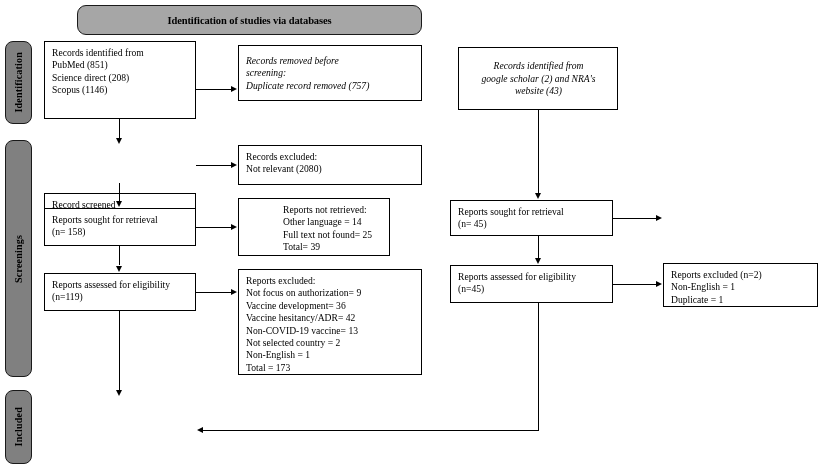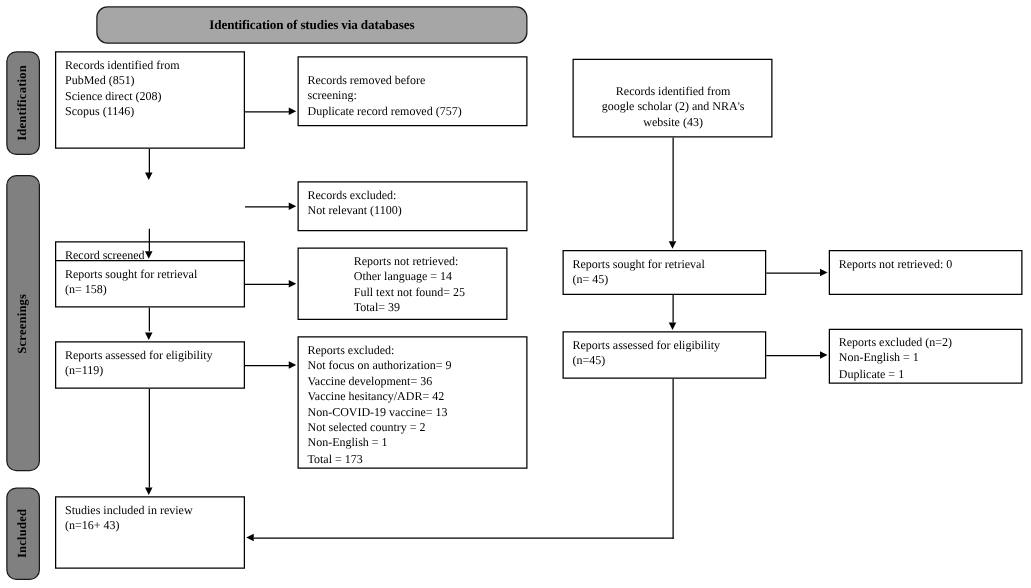--- a/index.html
+++ b/index.html
@@ -63,21 +63,22 @@
     font-size: 9.6px;
     line-height: 12.4px;
     color: #000000;
     padding: 5px 6px 4px 7px;
     display: flex;
     flex-direction: column;
     justify-content: flex-start;
     white-space: pre-line;
   }
   .box.vcenter {
-    justify-content: flex-end;
+    justify-content: center;
+    font-style: italic;
   }
   .box.center-text {
     text-align: center;
     align-items: center;
   }
 
   
   .hline {
     position: absolute;
     height: 0;
@@ -145,29 +146,29 @@
  Duplicate record removed (757)</span>
   </div>
 
   <div class="box" style="left:44px; top:145px; width:152px; height:38px;margin-top:48px;">
     <span>Record screened
 (1448)</span>
   </div>
 
   <div class="box" style="left:238px; top:145px; width:184px; height:40px;">
     <span>Records excluded:
-Not relevant (1100)</span>
+Not relevant (2080)</span>
   </div>
 
   <div class="box" style="left:44px; top:208px; width:152px; height:38px;">
     <span>Reports sought for retrieval
 (n= 158)</span>
   </div>
 
-  <div class="box" style="left:238px; top:198px; width:168px; height:58px;padding-left:44px;">
+  <div class="box" style="left:238px; top:198px; width:152px; height:58px;padding-left:44px;">
     <span>Reports not retrieved:
 Other language = 14
 Full text not found= 25
 Total= 39</span>
   </div>
 
   <div class="box" style="left:44px; top:273px; width:152px; height:38px;">
     <span>Reports assessed for eligibility
 (n=119)</span>
   </div>
@@ -176,39 +177,32 @@
     <span>Reports excluded:
 Not focus on authorization= 9
 Vaccine development= 36
 Vaccine hesitancy/ADR= 42
 Non-COVID-19 vaccine= 13
 Not selected country = 2
 Non-English = 1
 Total = 173</span>
   </div>
 
-  <div class="box" style="left:44px; top:397px; width:152px; height:58px;">
-    <span>Studies included in review
-(n=16+ 43)</span>
-  </div>
 
   <div class="box vcenter center-text" style="left:458px; top:47px; width:160px; height:63px;">
     <span>Records identified from
 google scholar (2) and NRA's
 website (43)</span>
   </div>
 
   <div class="box" style="left:450px; top:200px; width:163px; height:36px;">
     <span>Reports sought for retrieval
 (n= 45)</span>
   </div>
 
-  <div class="box" style="left:663px; top:200px; width:155px; height:36px;">
-    <span>Reports not retrieved: 0</span>
-  </div>
 
   <div class="box" style="left:450px; top:265px; width:163px; height:38px;">
     <span>Reports assessed for eligibility
 (n=45)</span>
   </div>
 
   <div class="box" style="left:663px; top:263px; width:155px; height:44px;">
     <span>Reports excluded (n=2)
 Non-English = 1
 Duplicate = 1</span>

